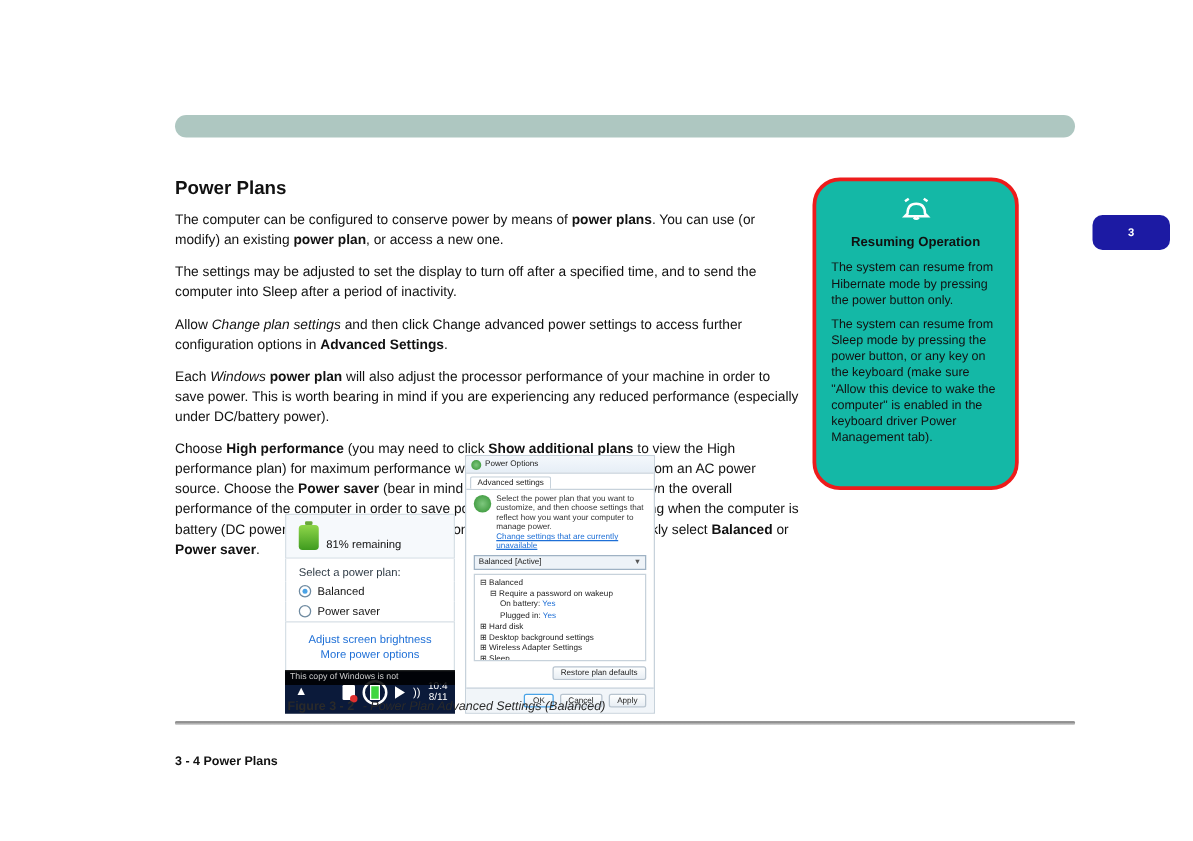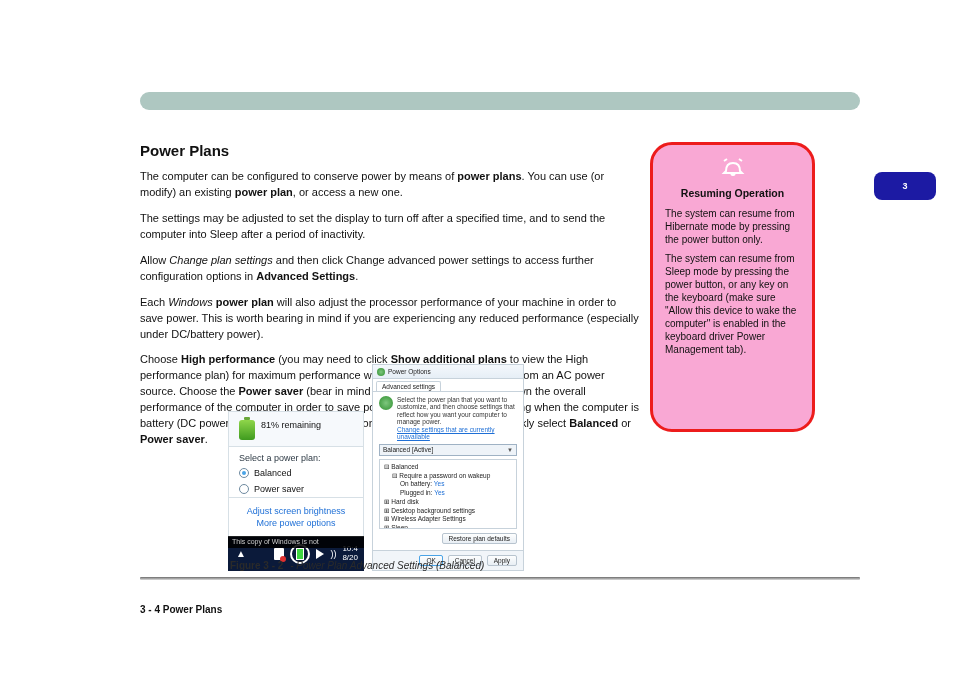--- a/index.html
+++ b/index.html
@@ -60,22 +60,22 @@
     width: 6px; height: 8px;
     background: #fff;
   }
 
   
   .warn {
     position: absolute;
     left: 510px;
     top: 0px;
     width: 165px;
-    height: 290px;
-    background: #f9a8d4;
+    height: 250px;
+    background: #14b8a6;
     border: 3px solid #ed1c1c;
     border-radius: 22px;
     padding: 12px 12px 10px 12px;
     color: #111;
   }
   .warn .bell-row { text-align: center; margin-bottom: 6px; }
   .warn .bell {
     display: inline-block;
     width: 24px; height: 20px;
     position: relative;
@@ -121,21 +121,21 @@
   }
 
   
   .popup {
     width: 136px;
     background: #fff;
     font-size: 9px;
     position: relative;
   }
   .popup .batt-row {
-    display: flex; align-items: flex-start; gap: 6px;
+    display: flex; align-items: flex-end; gap: 6px;
     padding: 8px 10px 6px 10px;
     background: #f6f9fc;
     border: 1px solid #d7e0e6;
   }
   .popup .batt-ico {
     width: 16px; height: 20px;
     background: linear-gradient(#8fd64a,#3f9b1f);
     border-radius: 3px;
     position: relative;
   }
@@ -357,21 +357,21 @@
       <span style="width:10px;height:12px;background:#fff;border-radius:1px;position:relative;">
         <span style="position:absolute;right:-2px;bottom:-2px;width:6px;height:6px;border-radius:50%;background:#e03030;"></span>
       </span>
       <span class="tray-circle">
         <span class="batt-sm"></span>
       </span>
       <span class="vol"></span>
       <span class="vol-waves">))</span>
       <div class="clock">
         <div>10:4</div>
-        <div>8/20</div>
+        <div>8/11</div>
       </div>
     </div>
   </div>
 
   <div class="dialog">
     <div class="titlebar">
       <span class="globe"></span>
       <span>Power Options</span>
     </div>
     <div class="tabrow">

